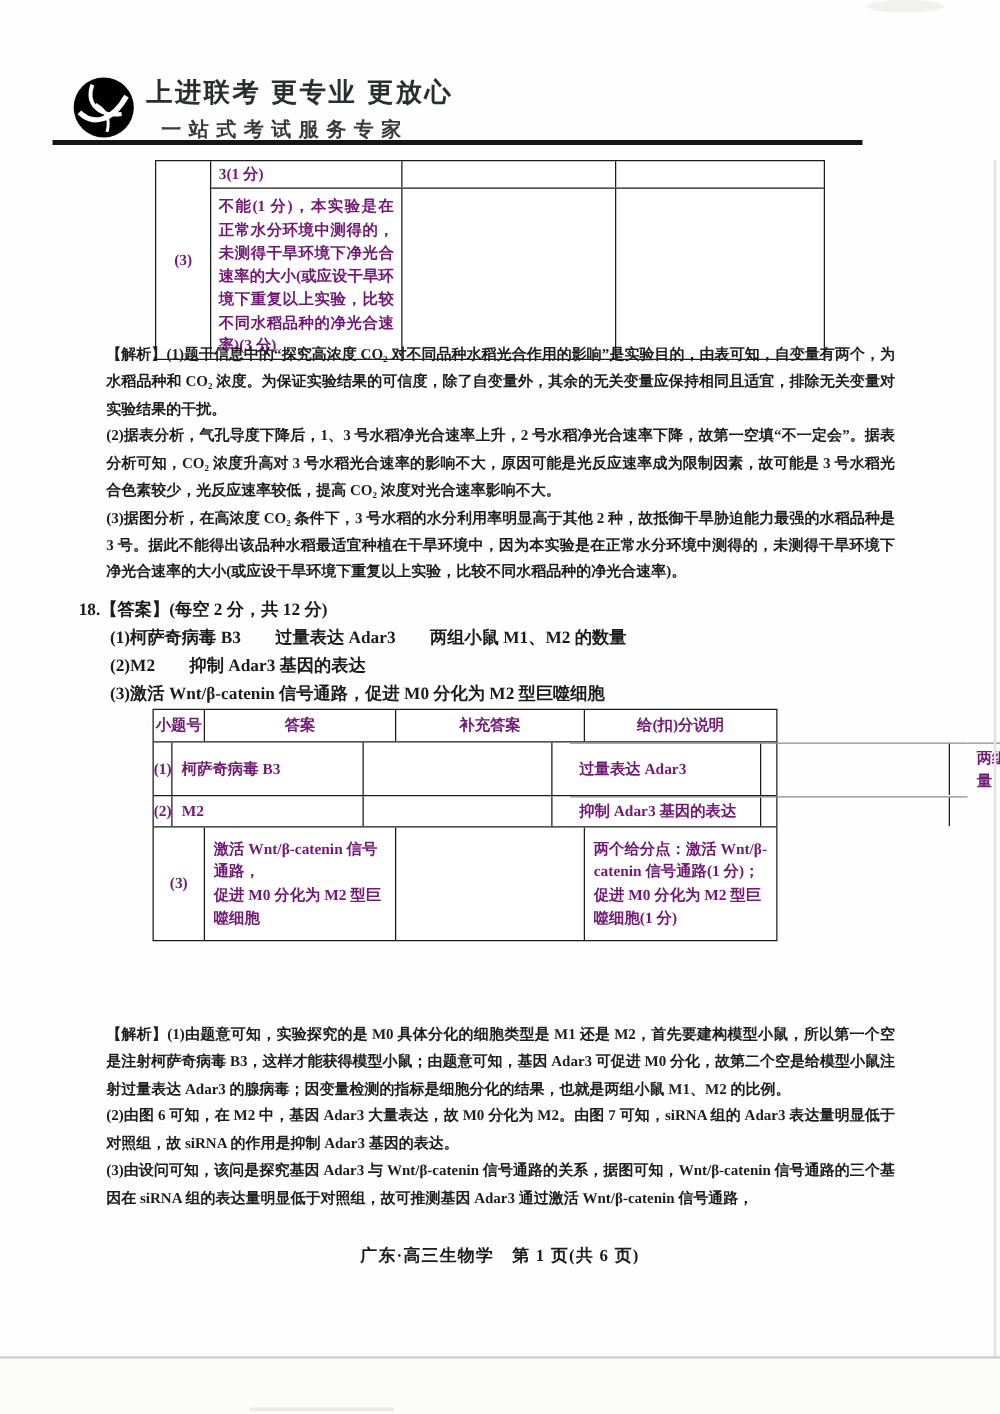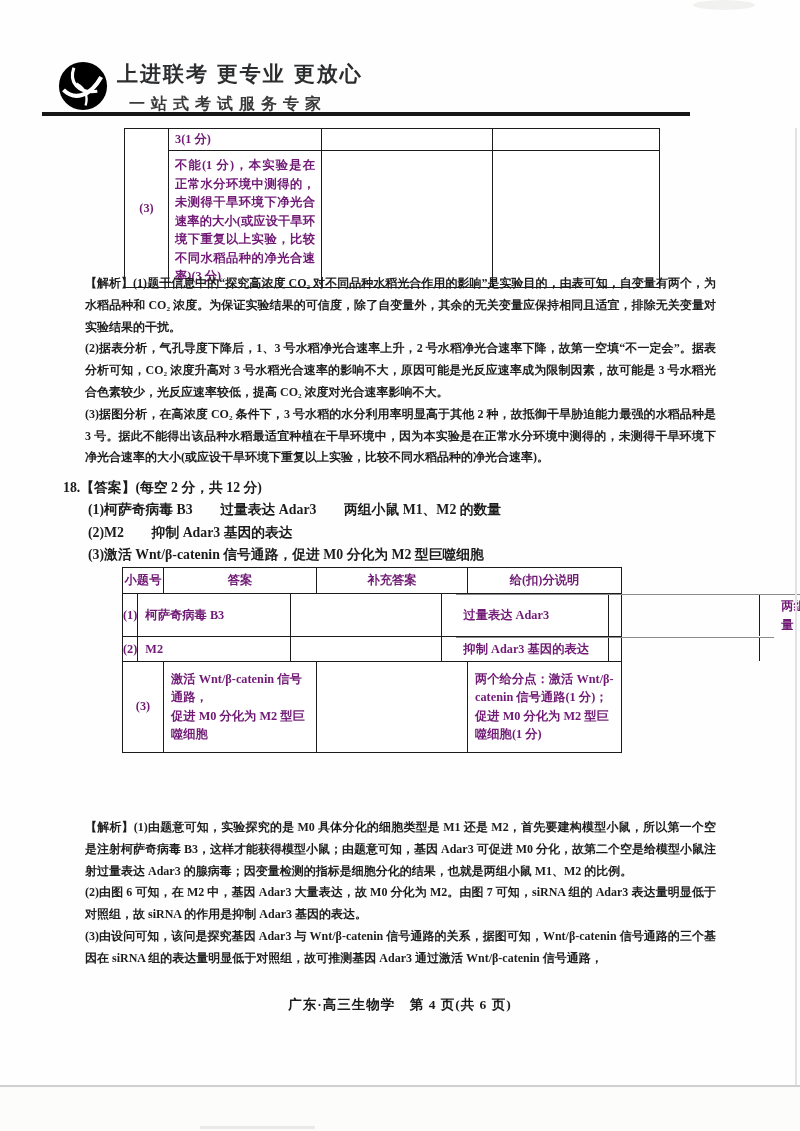--- a/index.html
+++ b/index.html
@@ -183,21 +183,21 @@
       </div>
     </div>
   </div>
 
   <div class="analysis a18">
     <p class="para">【解析】(1)由题意可知，实验探究的是 M0 具体分化的细胞类型是 M1 还是 M2，首先要建构模型小鼠，所以第一个空是注射柯萨奇病毒 B3，这样才能获得模型小鼠；由题意可知，基因 Adar3 可促进 M0 分化，故第二个空是给模型小鼠注射过量表达 Adar3 的腺病毒；因变量检测的指标是细胞分化的结果，也就是两组小鼠 M1、M2 的比例。</p>
     <p class="para">(2)由图 6 可知，在 M2 中，基因 Adar3 大量表达，故 M0 分化为 M2。由图 7 可知，siRNA 组的 Adar3 表达量明显低于对照组，故 siRNA 的作用是抑制 Adar3 基因的表达。</p>
     <p class="para">(3)由设问可知，该问是探究基因 Adar3 与 Wnt/β-catenin 信号通路的关系，据图可知，Wnt/β-catenin 信号通路的三个基因在 siRNA 组的表达量明显低于对照组，故可推测基因 Adar3 通过激活 Wnt/β-catenin 信号通路，</p>
   </div>
 
-  <div class="footer">广东·高三生物学　第 4 页(共 6 页)</div>
+  <div class="footer">广东·高三生物学　第 1 页(共 6 页)</div>
 
   <div class="scan-smudge"></div>
   <div class="scan-vline"></div>
   <div class="scan-hline"></div>
   <div class="scan-below"></div>
   <div class="scan-mark"></div>
 
 </div>
 
 </body></html>

